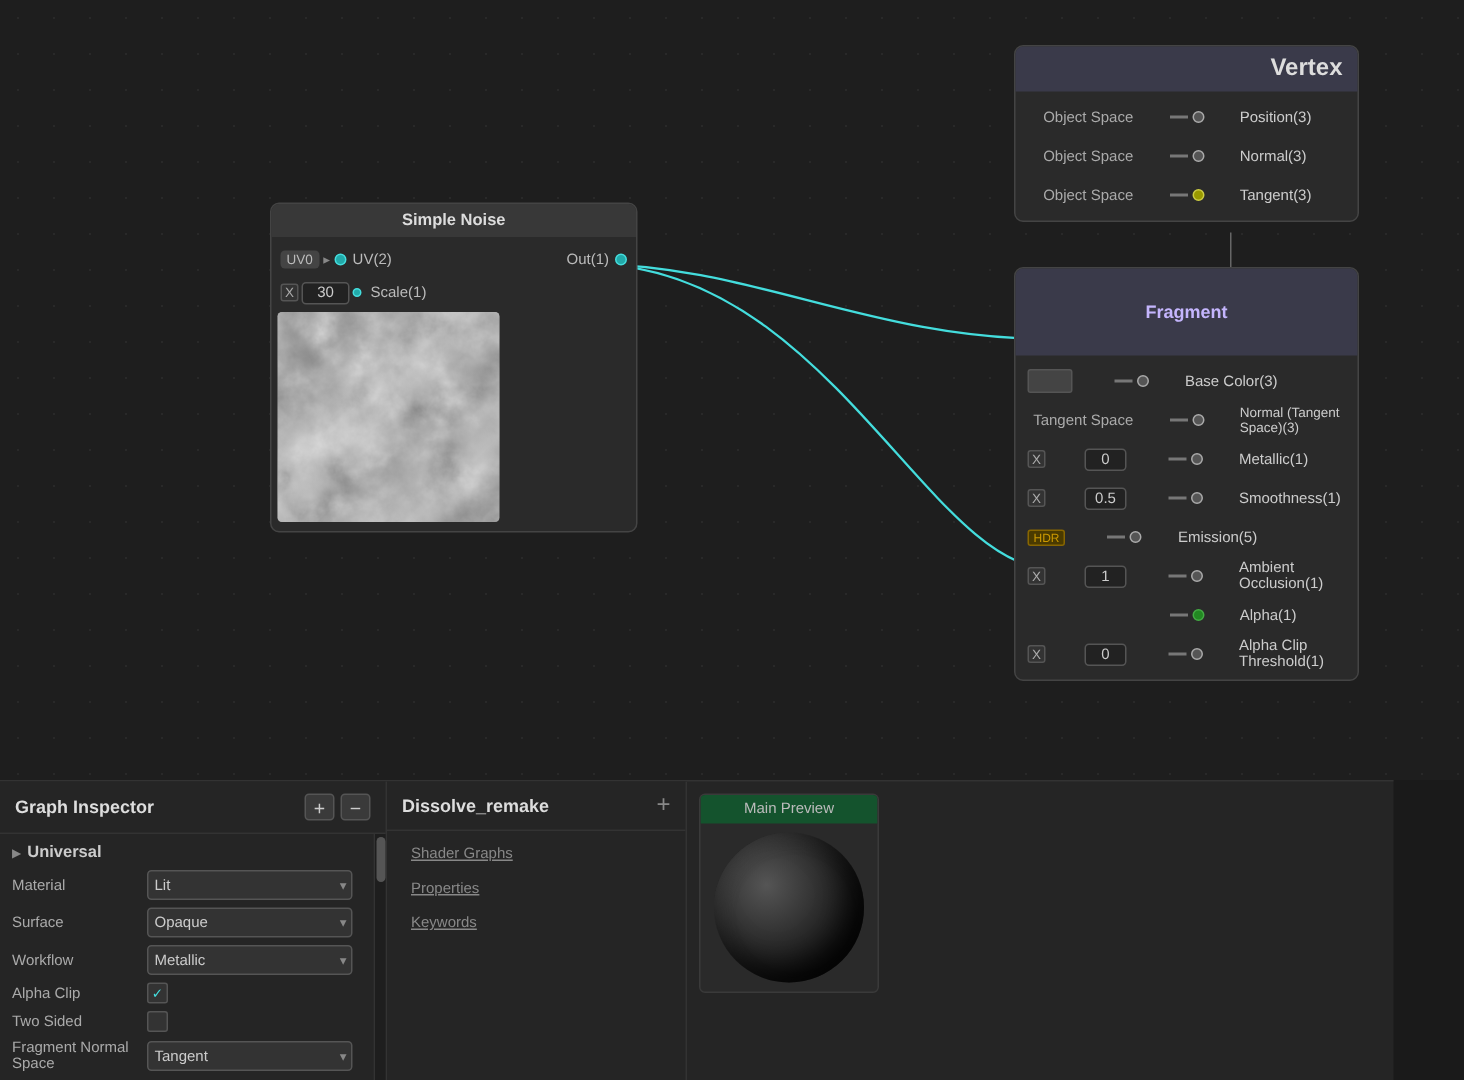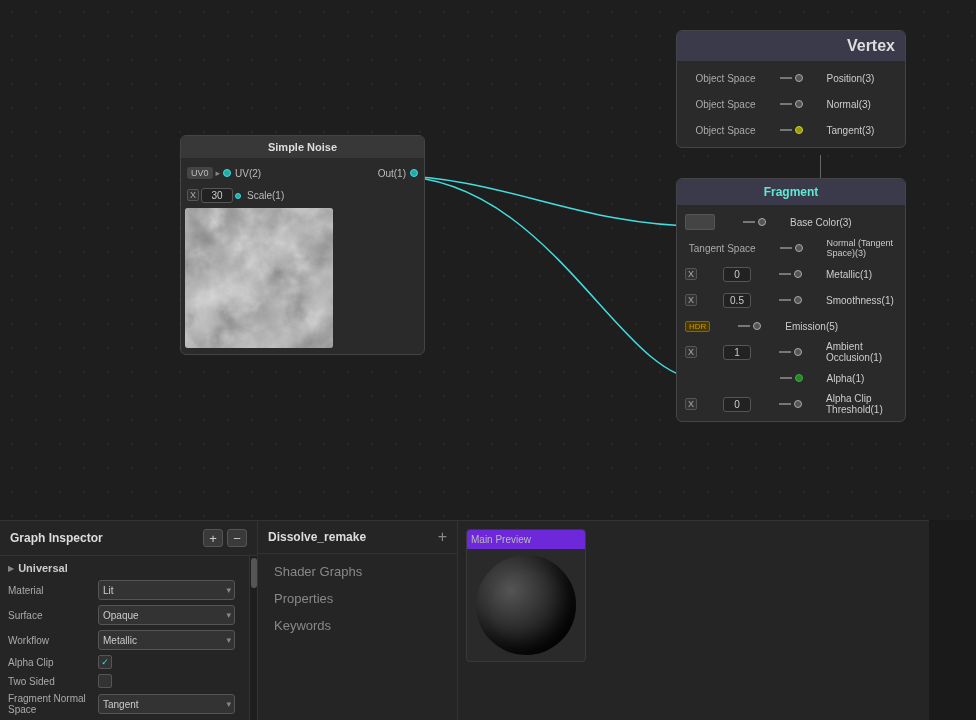--- a/index.html
+++ b/index.html
@@ -177,24 +177,24 @@
       right: 70px;
       width: 230px;
       background: #2a2a2a;
       border: 1px solid #444;
       border-radius: 6px;
     }
 
     .fragment-header {
       background: #3a3a4a;
       border-radius: 5px 5px 0 0;
-      padding: 6px 10px;
+      padding: 22px 10px;
       font-size: 12px;
       font-weight: bold;
-      color: #5eead4;
+      color: #c4b5fd;
       text-align: center;
     }
 
     
     .connector-line {
       position: absolute;
       top: 155px;
       right: 155px;
       width: 1px;
       height: 24px;
@@ -392,23 +392,24 @@
     }
 
     .dissolve-tabs {
       display: flex;
       flex-direction: column;
       padding: 4px 0;
     }
 
     .dissolve-tab {
       padding: 6px 16px;
-      font-size: 13px;
+      font-size: 10px;
       color: #888;
       cursor: pointer;
+      text-decoration: underline;
     }
 
     
     .main-preview {
       flex: 1;
       height: 200px;
       display: flex;
       align-items: flex-start;
       justify-content: flex-start;
       padding: 8px;
@@ -419,22 +420,23 @@
       width: 120px;
       background: #2a2a2a;
       border: 1px solid #3a3a3a;
       border-radius: 4px;
       overflow: hidden;
     }
 
     .preview-title {
       font-size: 10px;
       color: #bbb;
+      text-align: center;
       padding: 4px;
-      background: #6d28d9;
+      background: #14532d;
     }
 
     .preview-sphere {
       width: 100px;
       height: 100px;
       margin: 6px auto;
       border-radius: 50%;
       background: radial-gradient(circle at 35% 35%, #555, #111 70%, #000);
       box-shadow: inset -8px -8px 20px rgba(0,0,0,0.8), inset 4px 4px 10px rgba(80,80,80,0.3);
     }

